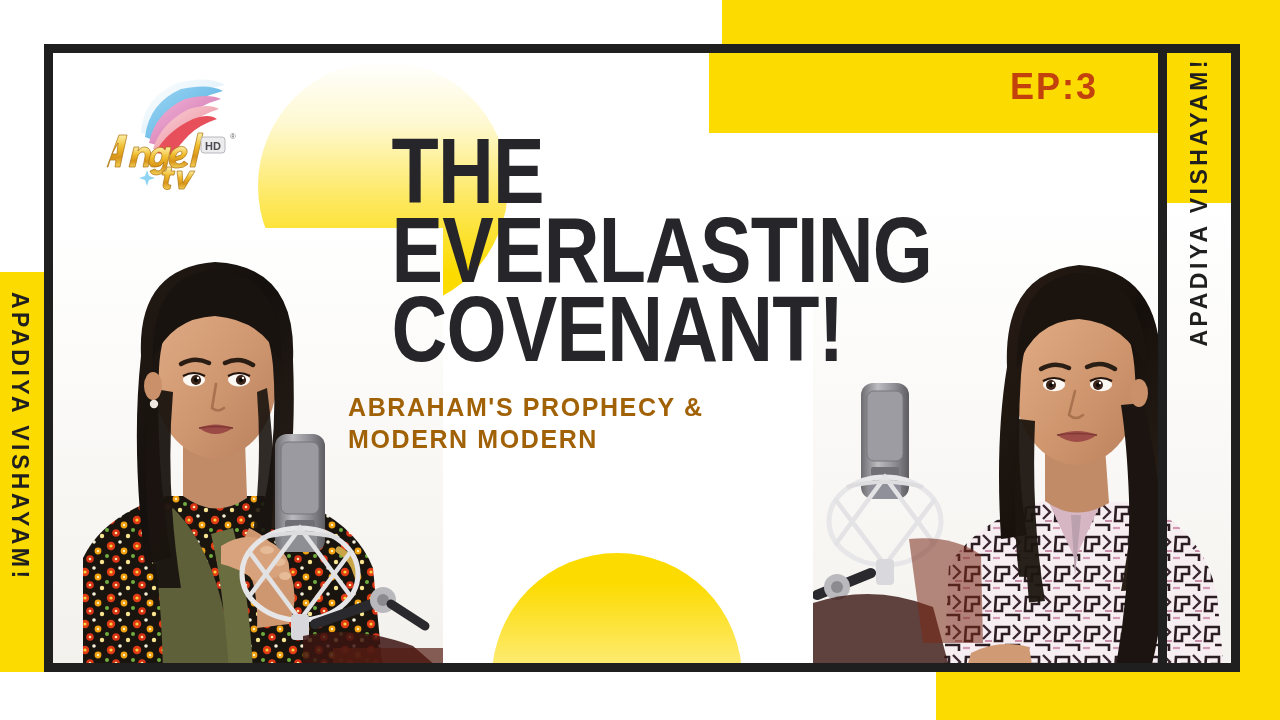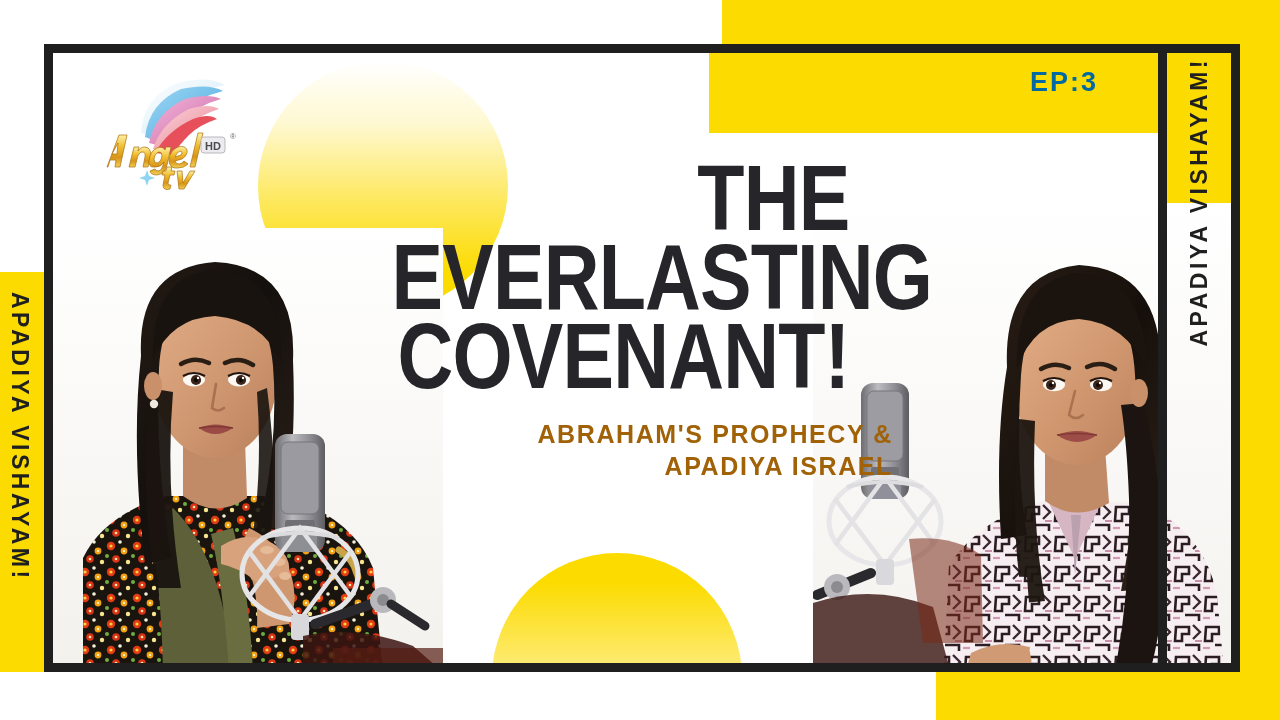--- a/index.html
+++ b/index.html
@@ -38,21 +38,21 @@
     background:linear-gradient(180deg,rgba(252,219,0,0) 0%,rgba(252,219,0,0.18) 25%,rgba(252,219,0,0.62) 55%,#FCDB00 85%,#FCDB00 100%);
   }
   #sun-bottom{
     left:439px;top:500px;width:250px;height:250px;
     background:linear-gradient(180deg,#FCDB00 0%,#FCDB00 12%,rgba(252,219,0,0.55) 45%,rgba(252,219,0,0.12) 75%,rgba(252,219,0,0) 95%);
   }
 
   
   #ep-badge{
     position:absolute;right:133px;top:16px;
-    font-size:27px;font-weight:bold;letter-spacing:2px;color:#0369a1;
+    font-size:36px;font-weight:bold;letter-spacing:2px;color:#c2410c;
     line-height:1;
   }
 
   
   #right-strip{
     position:absolute;right:0;top:0;width:73px;height:628px;
     border-left:9px solid #1F1F20;box-sizing:border-box;
     display:flex;align-items:flex-start;justify-content:center;
   }
   #right-strip-text{
@@ -68,22 +68,22 @@
     font-size:23px;font-weight:bold;letter-spacing:3.5px;color:#1F1F20;
     white-space:nowrap;
   }
 
   
   #logo{position:absolute;left:36px;top:22px;width:150px;height:120px;}
   #logo svg{display:block;}
 
   
   #title-block{
-    position:absolute;left:295px;top:106px;width:545px;
-    text-align:right;color:#26262A;
+    position:absolute;left:295px;top:79px;width:545px;
+    text-align:left;color:#26262A;
   }
   .title-line{
     font-family:"Liberation Sans Narrow","Liberation Sans",sans-serif;
     font-weight:bold;text-transform:uppercase;
     line-height:0.86;letter-spacing:-1px;
     transform:scaleX(0.84);transform-origin:center top;
   }
   #title-line-1{font-size:92px;}
   #title-line-2{font-size:92px;}
   #title-line-3{font-size:92px;}
@@ -386,19 +386,19 @@
           </g>
         </svg>
       </div>
 
       <div id="title-block">
         <div class="title-line" id="title-line-1">THE</div>
         <div class="title-line" id="title-line-2">EVERLASTING</div>
         <div class="title-line" id="title-line-3">COVENANT!</div>
         <div id="subtitle">
           <div>ABRAHAM'S PROPHECY &amp;</div>
-          <div>APADIYA ISRAEL</div>
+          <div>MODERN MODERN</div>
         </div>
       </div>
 
     </div>
   </div>
 </div>
 
 </body></html>

